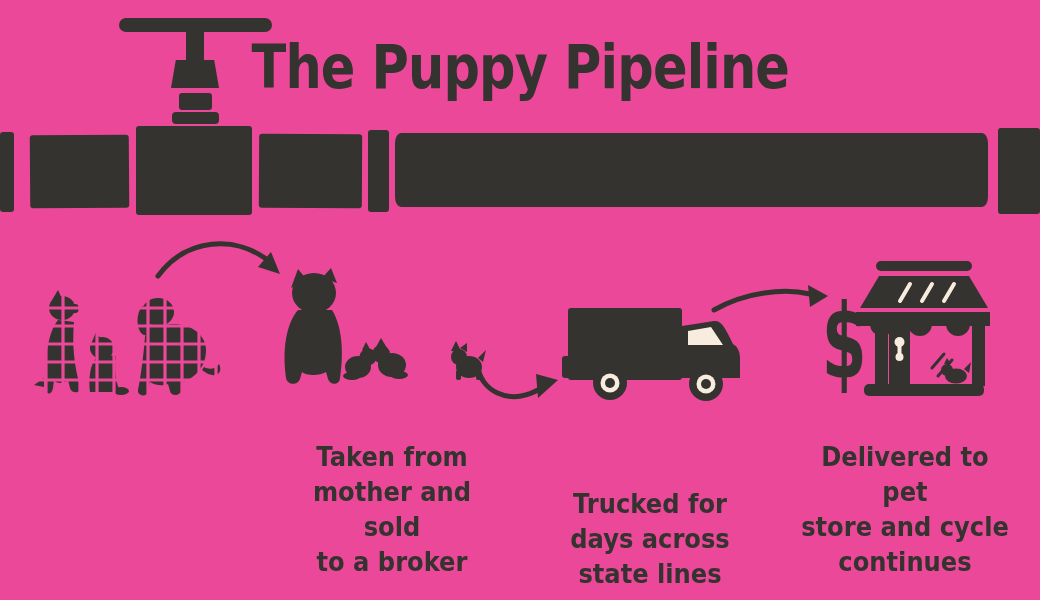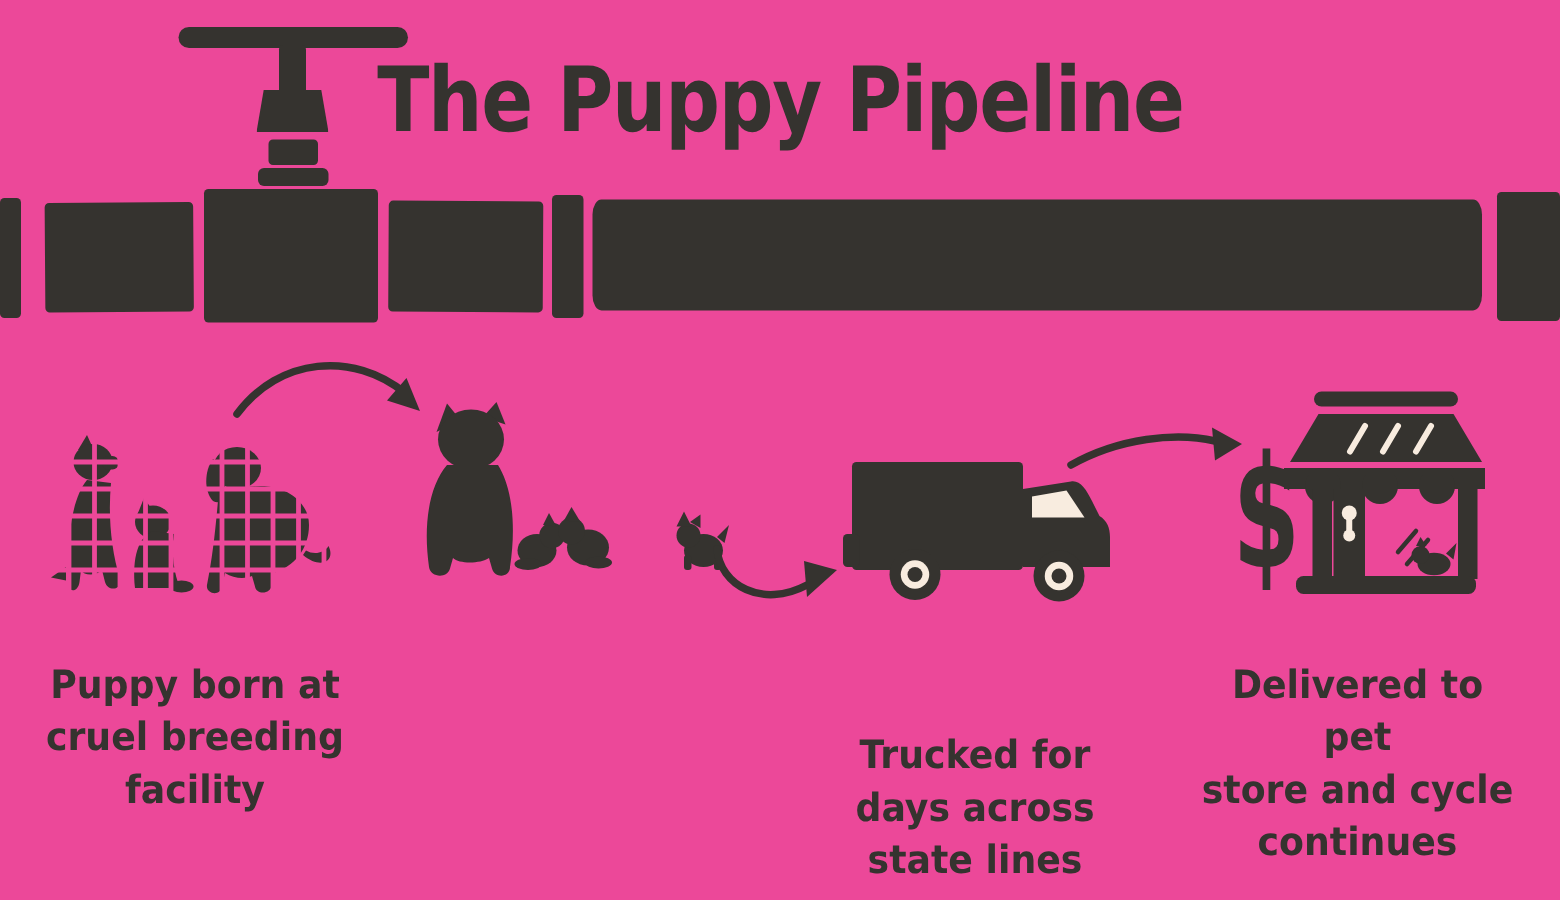--- a/index.html
+++ b/index.html
@@ -213,28 +213,28 @@
     </g>
     <g>
       <ellipse class="inkfill" cx="104" cy="120" rx="11" ry="7.5"></ellipse>
       <circle class="inkfill" cx="95" cy="114" r="6"></circle>
       <polygon class="inkfill" points="92,108 95,102 99,108"></polygon>
       <polygon class="inkfill" points="112,113 119,106 117,117"></polygon>
     </g>
     <rect class="inkfill" x="12" y="128" width="120" height="12" rx="5"></rect>
   </svg>
 
-  <div class="caption" style="left:20px;width:220px;">
+
+  <div class="caption" style="left:282px;width:220px;">
     <span class="inner">
-      <span class="line">Puppy born at</span>
-      <span class="line">cruel breeding</span>
-      <span class="line">facility</span>
+      <span class="line">Taken from</span>
+      <span class="line">mother and sold</span>
+      <span class="line">to a broker</span>
     </span>
   </div>
-
 
   <div class="caption" style="left:545px;width:210px;margin-top:47px;">
     <span class="inner">
       <span class="line">Trucked for</span>
       <span class="line">days across</span>
       <span class="line">state lines</span>
     </span>
   </div>
 
   <div class="caption" style="left:790px;width:230px;">

